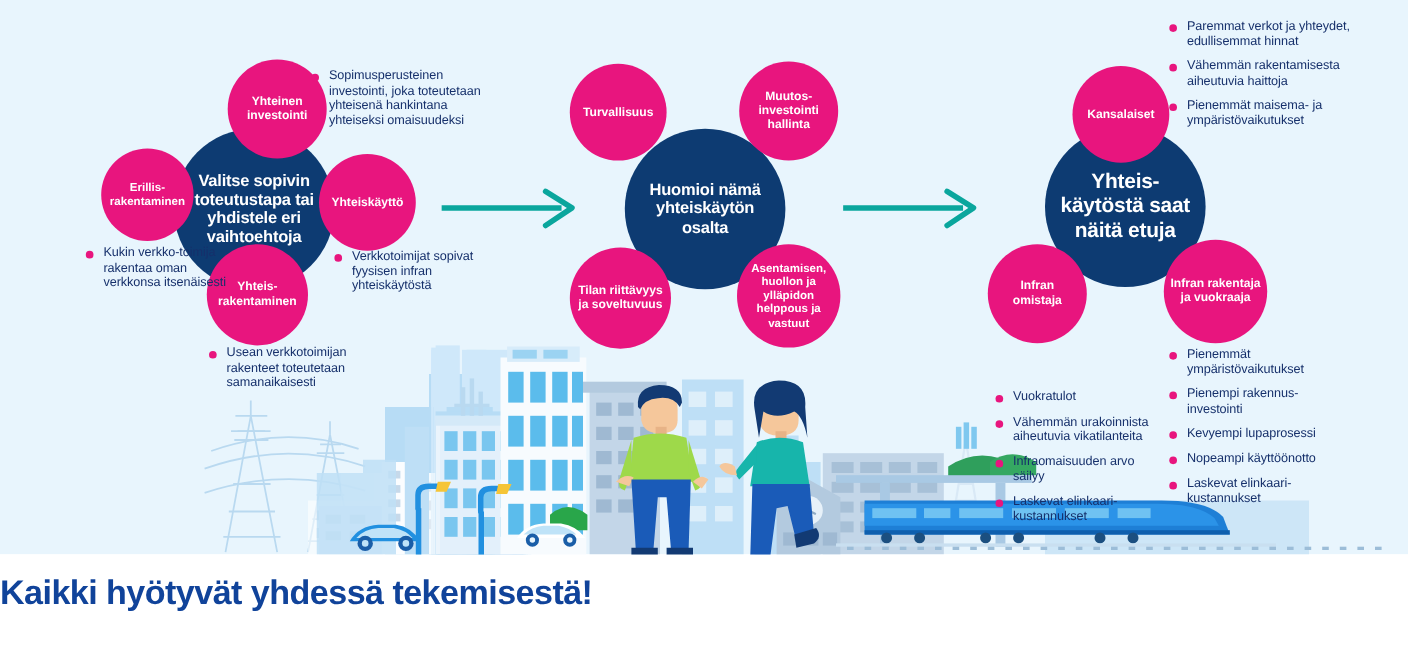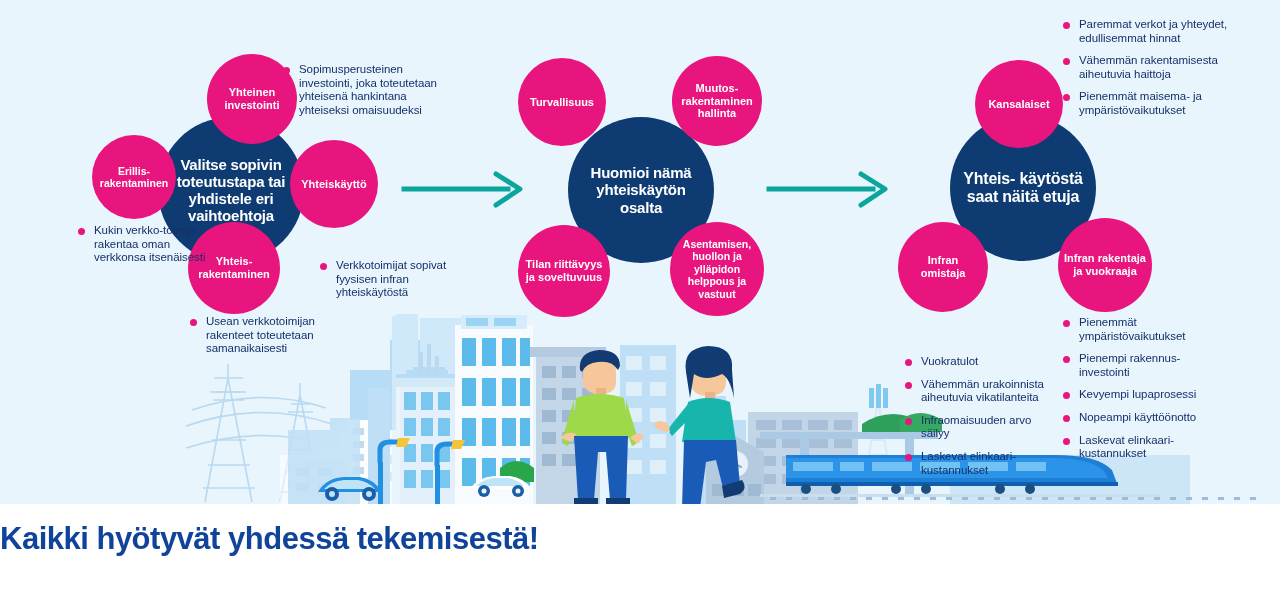--- a/index.html
+++ b/index.html
@@ -458,21 +458,21 @@
     </div>
   </div>
 
   <div class="blist" style="left:78px;top:224px;width:128px;">
     <div class="bitem">
       <span class="dot"></span>
       <span>Kukin verkko-toimija rakentaa oman verkkonsa itsenäisesti</span>
     </div>
   </div>
 
-  <div class="blist" style="left:320px;top:227px;width:148px;margin-top:32px;">
+  <div class="blist" style="left:304px;top:227px;width:148px;">
     <div class="bitem">
       <span class="dot"></span>
       <span>Verkkotoimijat sopivat fyysisen infran yhteiskäytöstä</span>
     </div>
   </div>
 
   <div class="blist" style="left:190px;top:315px;width:150px;">
     <div class="bitem">
       <span class="dot"></span>
       <span>Usean verkkotoimijan rakenteet toteutetaan samanaikaisesti</span>
@@ -486,37 +486,37 @@
 
   <div class="hub" style="left:568px;top:117px;width:146px;height:146px;font-size:15px;justify-content:center;">
     <span>Huomioi nämä yhteiskäytön osalta</span>
   </div>
 
   <div class="node" style="left:518px;top:58px;width:88px;height:88px;font-size:11px;">
     <span>Turvallisuus</span>
   </div>
 
   <div class="node" style="left:672px;top:56px;width:90px;height:90px;font-size:11px;">
-    <span>Muutos- rakentaminen hallinta</span>
+    <span>Muutos- investointi hallinta</span>
   </div>
 
   <div class="node" style="left:518px;top:225px;width:92px;height:92px;font-size:11px;">
     <span>Tilan riittävyys ja soveltuvuus</span>
   </div>
 
   <div class="node" style="left:670px;top:222px;width:94px;height:94px;font-size:10.5px;">
     <span>Asentamisen, huollon ja ylläpidon helppous ja vastuut</span>
   </div>
 
   <svg class="arrow" style="left:765px;top:168px;width:130px;height:42px;" viewBox="0 0 130 42">
     <path d="M4 21 L108 21" stroke="#0aa69d" stroke-width="5" fill="none" stroke-linecap="square"></path>
     <path d="M96 6 L120 21 L96 37" stroke="#0aa69d" stroke-width="5" fill="none" stroke-linecap="round" stroke-linejoin="round"></path>
   </svg>
 
-  <div class="hub" style="left:950px;top:115px;width:146px;height:146px;font-size:16px;">
+  <div class="hub" style="left:950px;top:115px;width:146px;height:146px;font-size:19px;">
     <span>Yhteis- käytöstä saat näitä etuja</span>
   </div>
 
   <div class="node" style="left:975px;top:60px;width:88px;height:88px;font-size:11px;">
     <span>Kansalaiset</span>
   </div>
 
   <div class="node" style="left:898px;top:222px;width:90px;height:90px;font-size:11px;">
     <span>Infran omistaja</span>
   </div>

